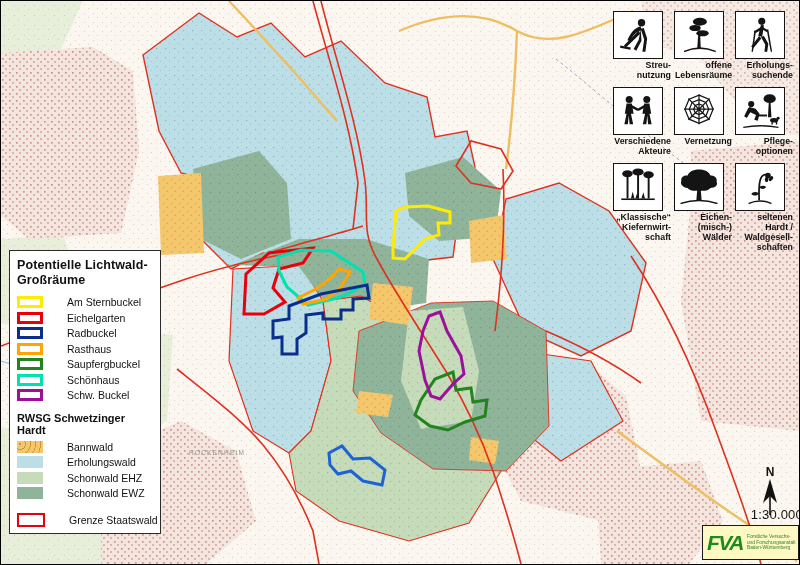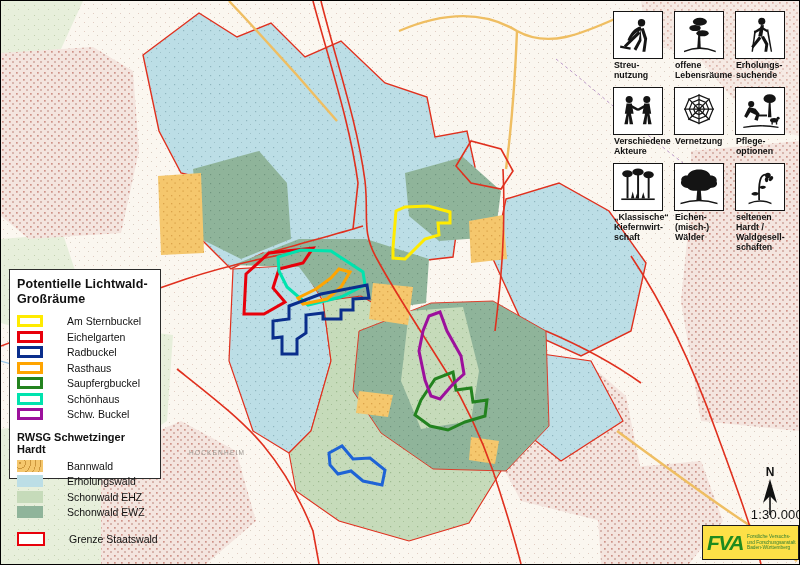--- a/index.html
+++ b/index.html
@@ -5,21 +5,21 @@
   html,body{margin:0;padding:0;background:#888;}
   .sheet{
     position:relative;width:798px;height:563px;margin:0 auto;
     border:1px solid #000;overflow:hidden;background:#FBF7F0;
     font-family:"Liberation Sans", sans-serif; color:#111;
   }
   .sheet svg.basemap{position:absolute;left:0;top:0;}
 
   
   .legend{
-    position:absolute;left:8px;top:268px;width:152px;height:210px;
+    position:absolute;left:8px;top:249px;width:152px;height:284px;
     background:#fff;border:1px solid #2b2b2b;box-sizing:border-box;
     padding:5px 7px 4px 7px;z-index:5;
   }
   .lg-title{font-size:12.5px;font-weight:bold;line-height:1.18;margin:2px 0 8px 0;letter-spacing:.1px;}
   .lg-row{display:flex;align-items:center;gap:24px;margin:2px 0;height:13.5px;}
   .lg-swatch{flex:0 0 auto;width:20px;height:6px;background:#fff;border:3px solid #000;}
   .lg-swatch.fill{width:26px;height:12px;border:none;}
   .lg-swatch.thin{width:24px;height:10px;border:2px solid #E8000B;background:#fff;}
   .lg-swatch.speckle{background-image:repeating-radial-gradient(circle at 3px 3px, rgba(170,110,20,.55) 0 .8px, transparent 1px 5px);}
   .lg-label{font-size:10.5px;white-space:nowrap;}
@@ -28,30 +28,30 @@
 
   
   .icons{
     position:absolute;left:612px;top:10px;width:186px;z-index:5;
     display:grid;grid-template-columns:58px 58px 58px;column-gap:3px;row-gap:2px;
   }
   .cell{display:flex;flex-direction:column;}
   .ibox{width:50px;height:48px;background:#fff;border:1.6px solid #141414;box-sizing:border-box;
         display:flex;align-items:center;justify-content:center;}
   .ibox svg{display:block;}
-  .ilabel{margin:2px 0 3px 1px;font-size:8.8px;font-weight:bold;line-height:1.12;min-height:21px;}
+  .ilabel{margin:2px 0 3px 1px;font-size:8.8px;font-weight:bold;line-height:1.12;min-height:21px;text-align:right;}
   .ilabel span{display:block;white-space:nowrap;}
 
   
   .north{position:absolute;left:752px;top:464px;width:34px;text-align:center;z-index:5;}
   .north .n{font-size:12px;font-weight:bold;}
   .scale{position:absolute;left:732px;top:506px;width:70px;text-align:right;font-size:13px;z-index:5;letter-spacing:.2px;}
   .fva{
     position:absolute;left:701px;top:524px;width:97px;height:35px;z-index:5;
-    background:#fde047;border:1.5px solid #1a1a1a;box-sizing:border-box;
+    background:#fef9c3;border:1.5px solid #1a1a1a;box-sizing:border-box;
     display:flex;align-items:center;gap:4px;padding:2px 4px;
   }
   .fva .abbr{font-size:21px;font-weight:900;color:#1E8A1E;letter-spacing:-1.5px;font-style:italic;line-height:1;}
   .fva .nm{font-size:4.8px;line-height:1.25;color:#2E7D32;}
   .fva .nm div{white-space:nowrap;}
 
   .townlabel{position:absolute;z-index:3;font-size:6.5px;letter-spacing:1.2px;color:#9a948e;}
 </style>
 </head>
 <body>

